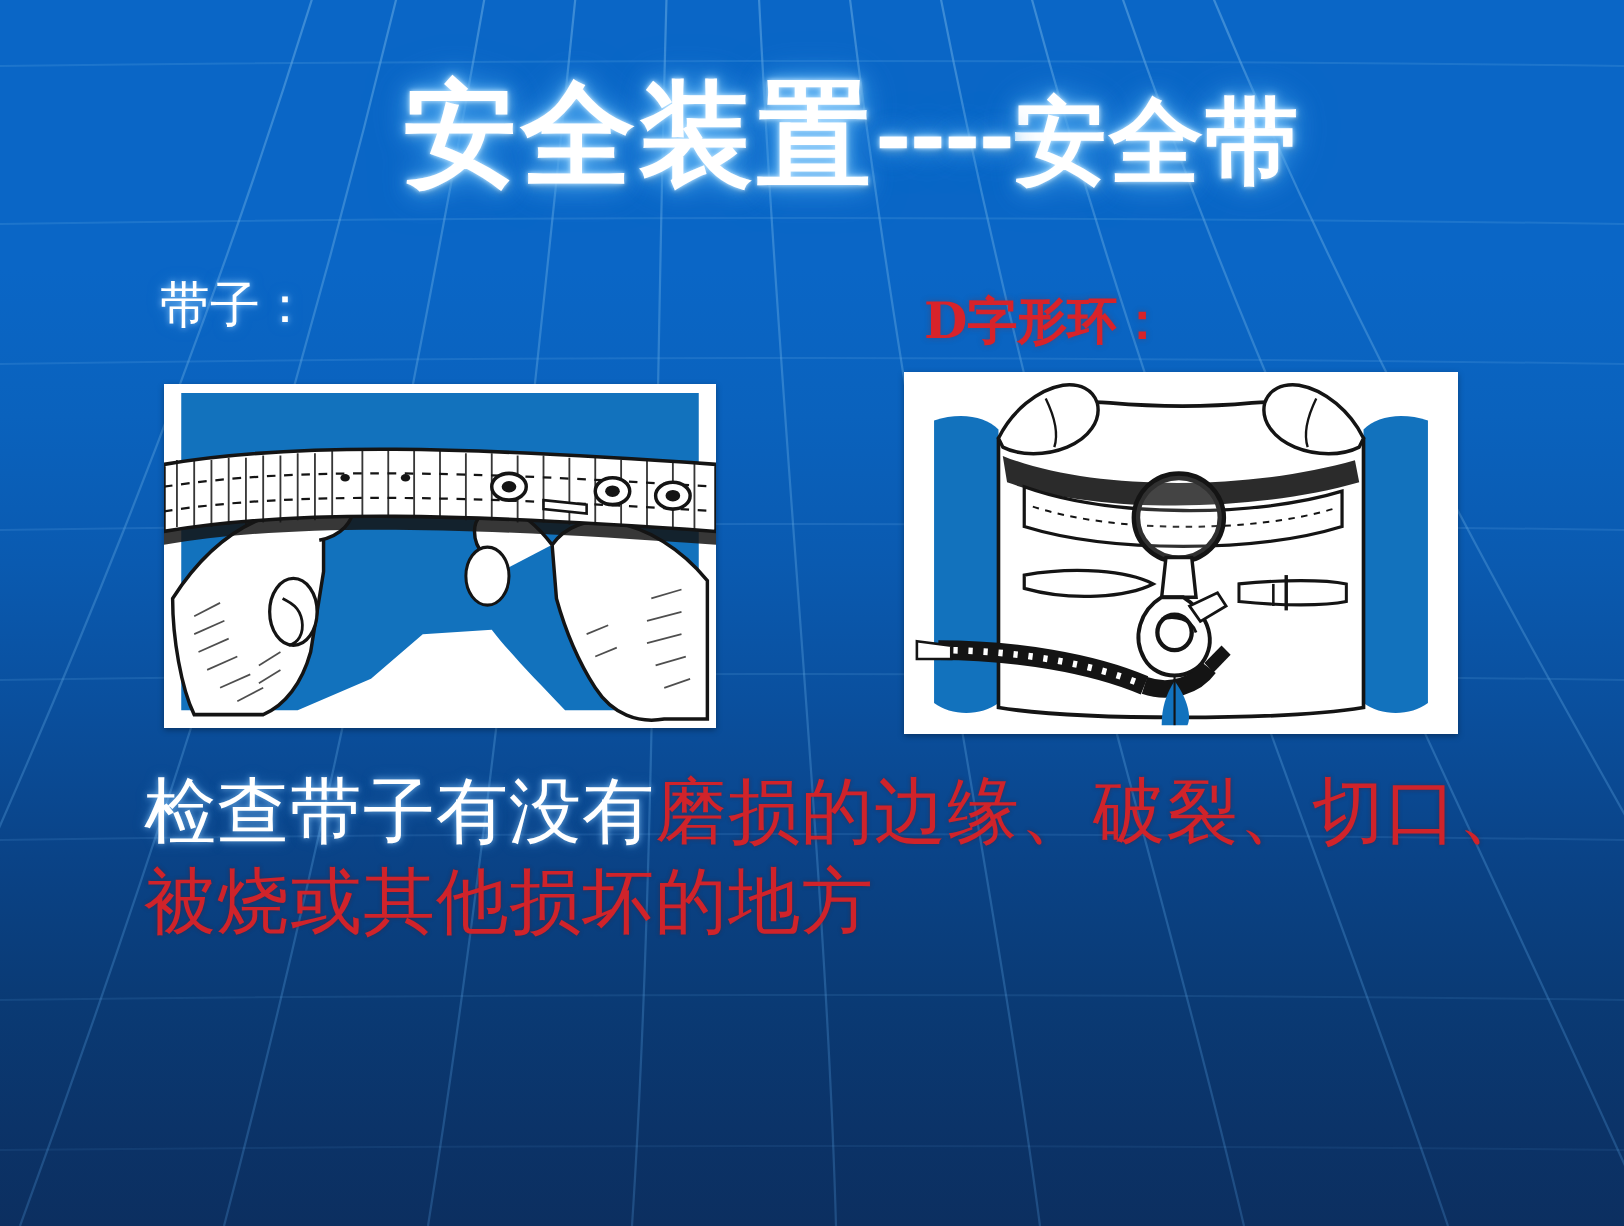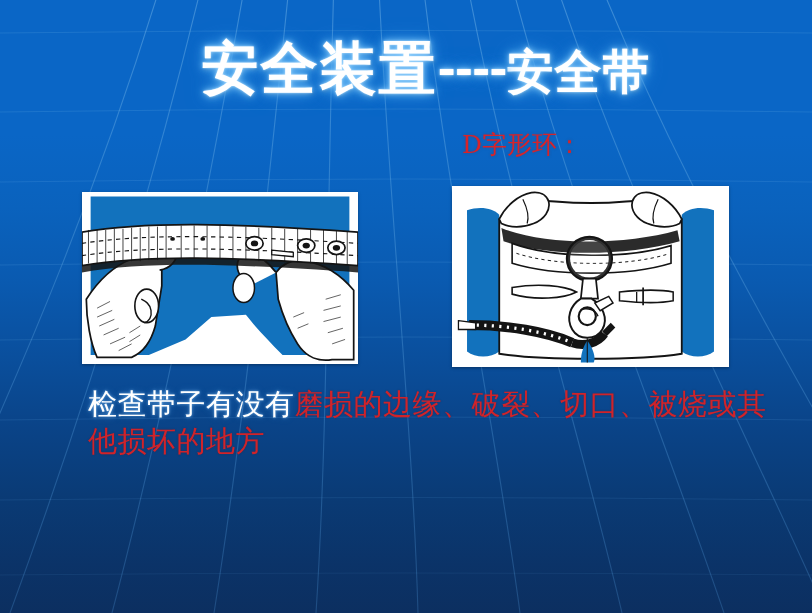--- a/index.html
+++ b/index.html
@@ -47,40 +47,40 @@
   .title-sub{font-size:47px;letter-spacing:1px;}
 
   
   .label{
     position:absolute;font-size:25px;font-weight:400;
     font-family:"DejaVu Serif","Liberation Serif",serif;
     white-space:nowrap;
   }
   .label-left{left:80px;top:136px;color:#ffffff;
     text-shadow:0 0 3px rgba(150,210,255,.85),0 0 7px rgba(90,170,245,.6);}
-  .label-right{left:462px;top:128px;color:#d8232a;font-weight:400;
+  .label-right{left:462px;top:144px;color:#d8232a;font-weight:700;
     text-shadow:0 0 3px rgba(120,40,40,.35);}
 
   
   .photo{
     position:absolute;background:#ffffff;
     box-shadow:0 1px 3px rgba(0,0,0,.35);
     overflow:hidden;
   }
   .photo .inner{position:absolute;left:0;top:0;width:100%;height:100%;}
   .photo svg{display:block;width:100%;height:100%;}
 
   #photo-strap{left:82px;top:192px;width:276px;height:172px;padding:9px 10px;box-sizing:border-box;}
   #photo-dring{left:452px;top:186px;width:277px;height:181px;padding:8px 9px;box-sizing:border-box;}
 
   
   .caption{
-    position:absolute;left:88px;top:386px;width:700px;
-    font-family:Liberation Sans, sans-serif;
-    font-size:29px;line-height:1.26;letter-spacing:.5px;
+    position:absolute;left:72px;top:386px;width:700px;
+    font-family:Liberation Mono, monospace;
+    font-size:36px;line-height:1.26;letter-spacing:.5px;
   }
   .cap-white{color:#ffffff;text-shadow:0 0 3px rgba(150,210,255,.7),0 0 7px rgba(80,160,240,.45);}
   .cap-red{color:#d0232a;text-shadow:0 0 2px rgba(90,20,20,.4);}
 </style>
 </head>
 <body>
 
 <div id="slide">
 
   <svg class="meridians" viewBox="0 0 812 613" preserveAspectRatio="none">
@@ -116,20 +116,21 @@
       <path d="M0 420 Q406 414 812 420" opacity="0.16"></path>
       <path d="M0 500 Q406 495 812 500" opacity="0.13"></path>
       <path d="M0 575 Q406 571 812 575" opacity="0.10"></path>
     </g>
   </svg>
 
   <div class="title-wrap">
     <span class="title-main">安全装置</span><span class="title-dash">----</span><span class="title-sub">安全带</span>
   </div>
 
+  <div class="label label-left">带子：</div>
   <div class="label label-right">D字形环：</div>
 
   <div class="photo" id="photo-strap">
     <div class="inner">
       <svg viewBox="0 0 256 154" preserveAspectRatio="none">
         <rect x="0" y="0" width="256" height="154" fill="#ffffff"></rect>
 
         <path d="M8 4 H248 V146 H186 C172 132 160 120 152 110 L120 112 L96 132 L62 146 H8 Z" fill="#1272bd"></path>
 
         <path d="M4 96 C16 78 30 66 46 60 C56 56 66 56 74 60 L74 84 C72 96 70 108 68 120

